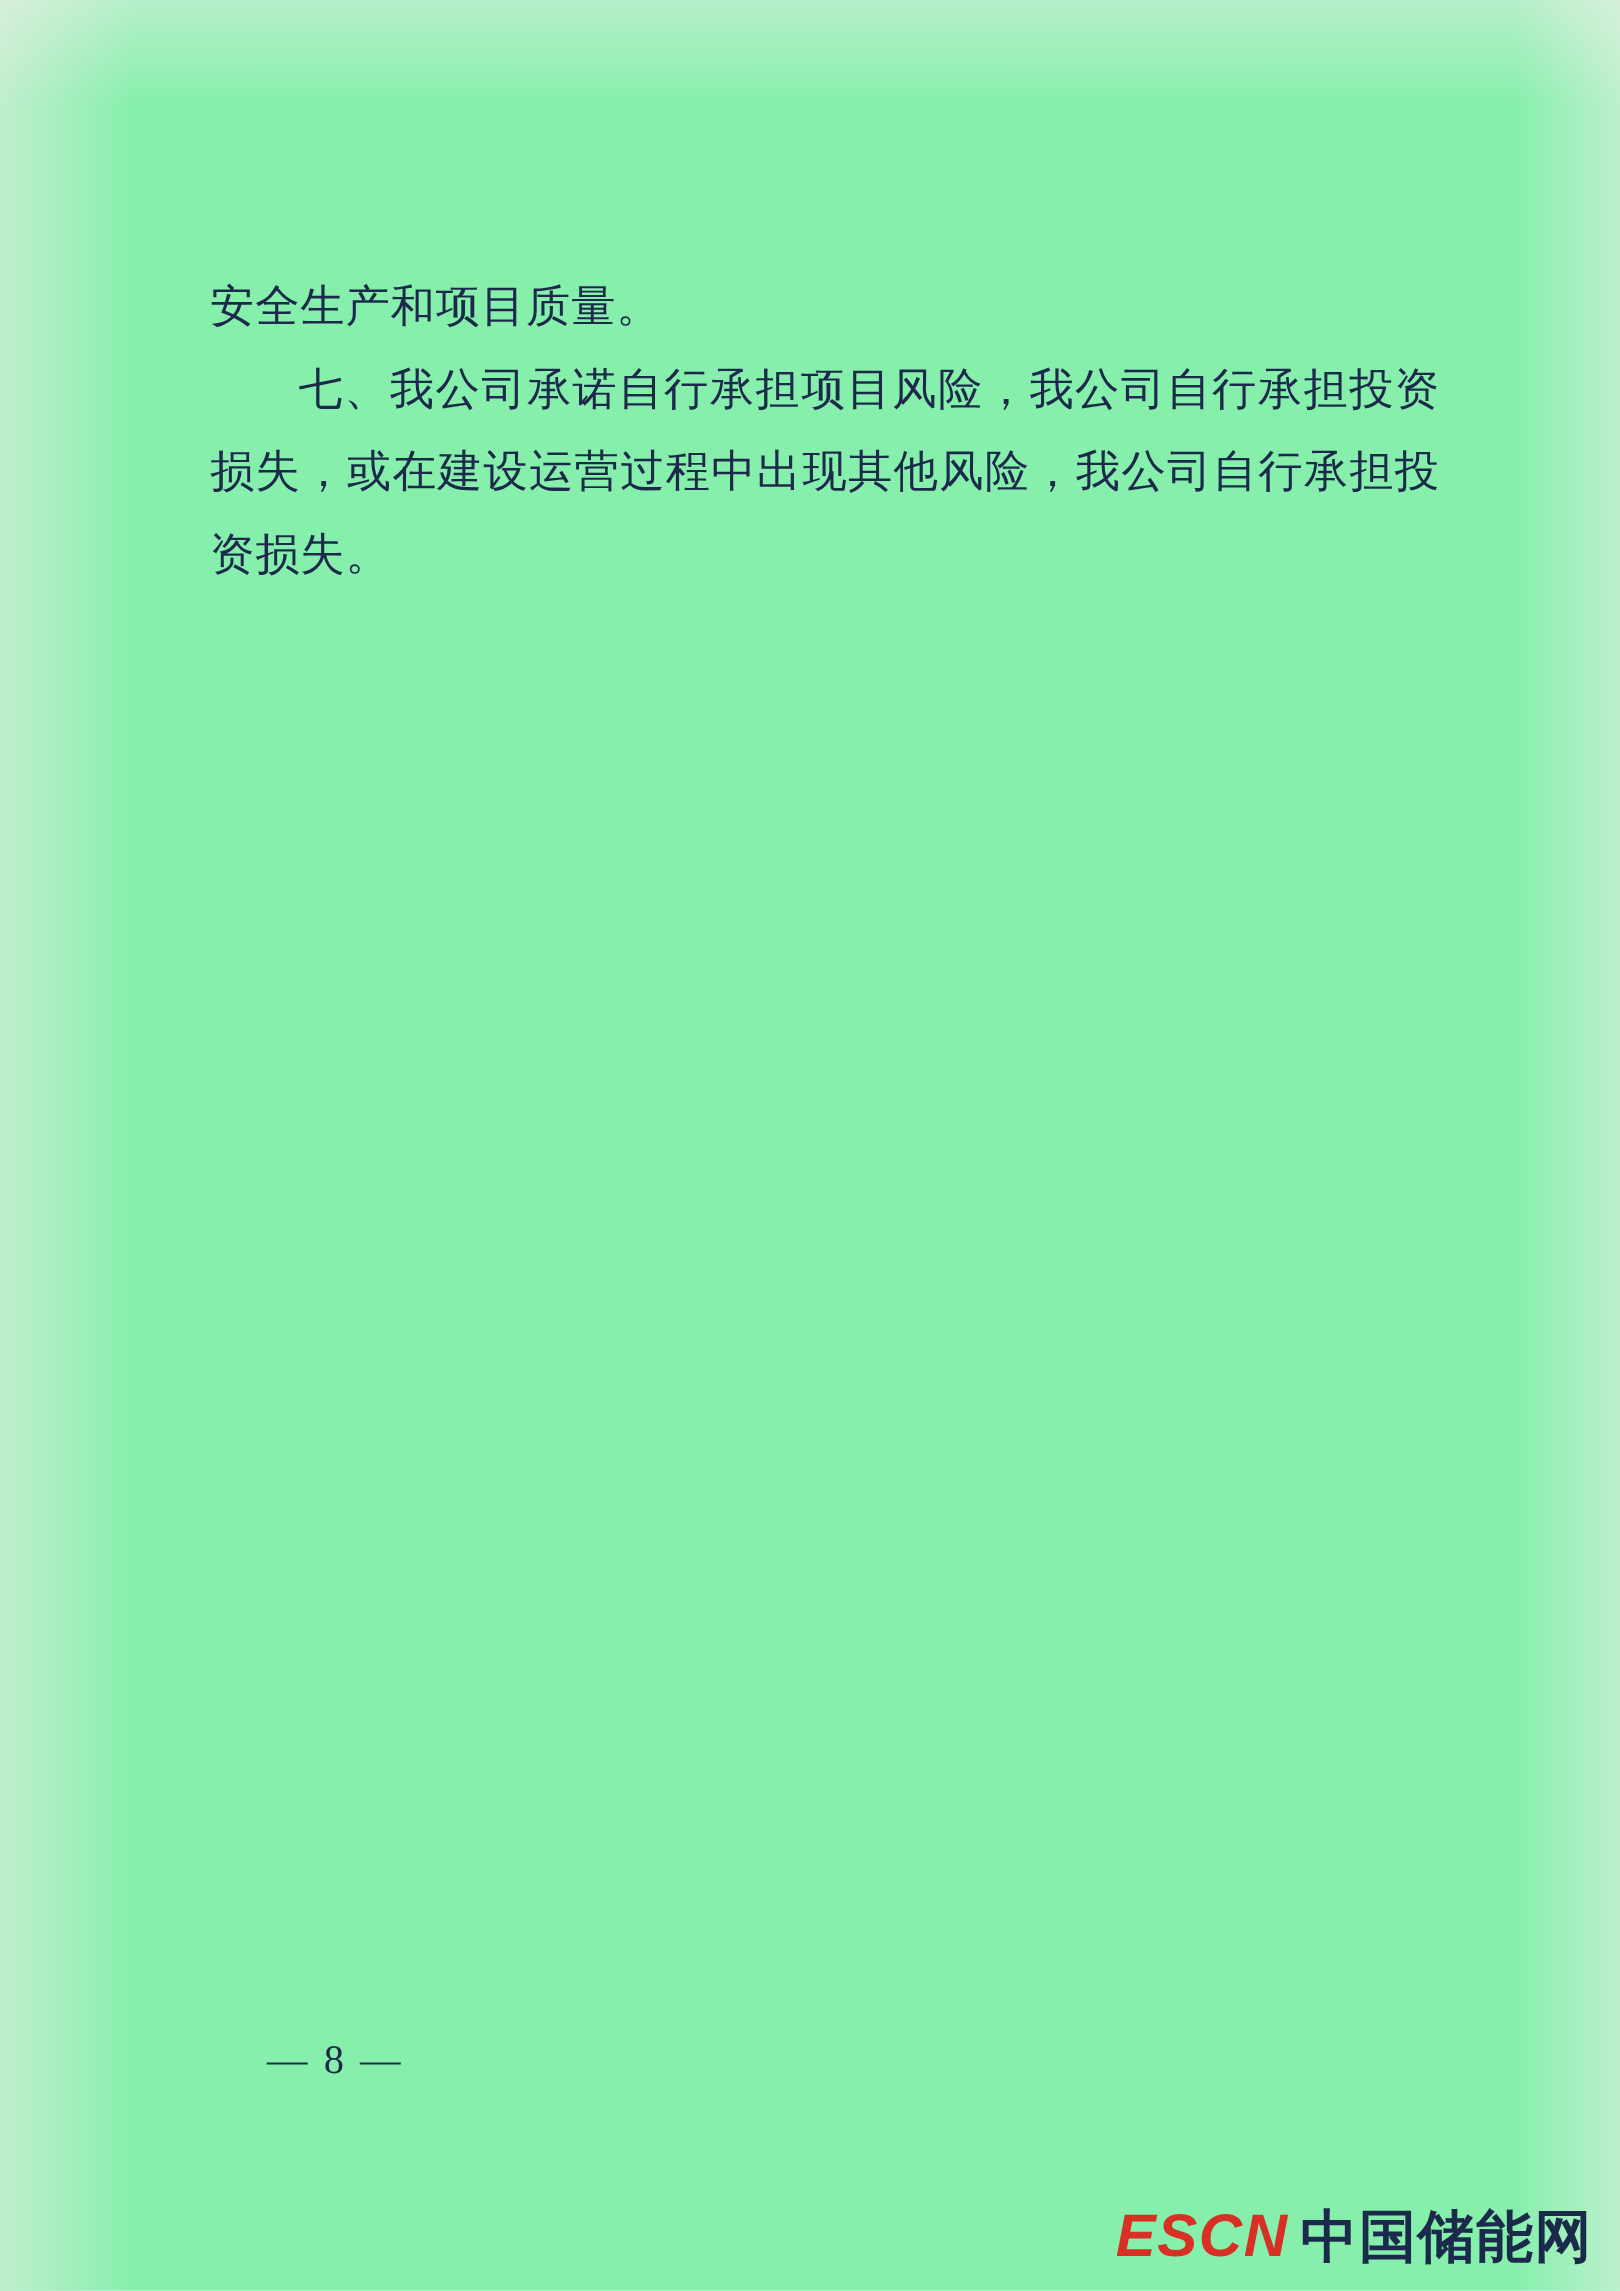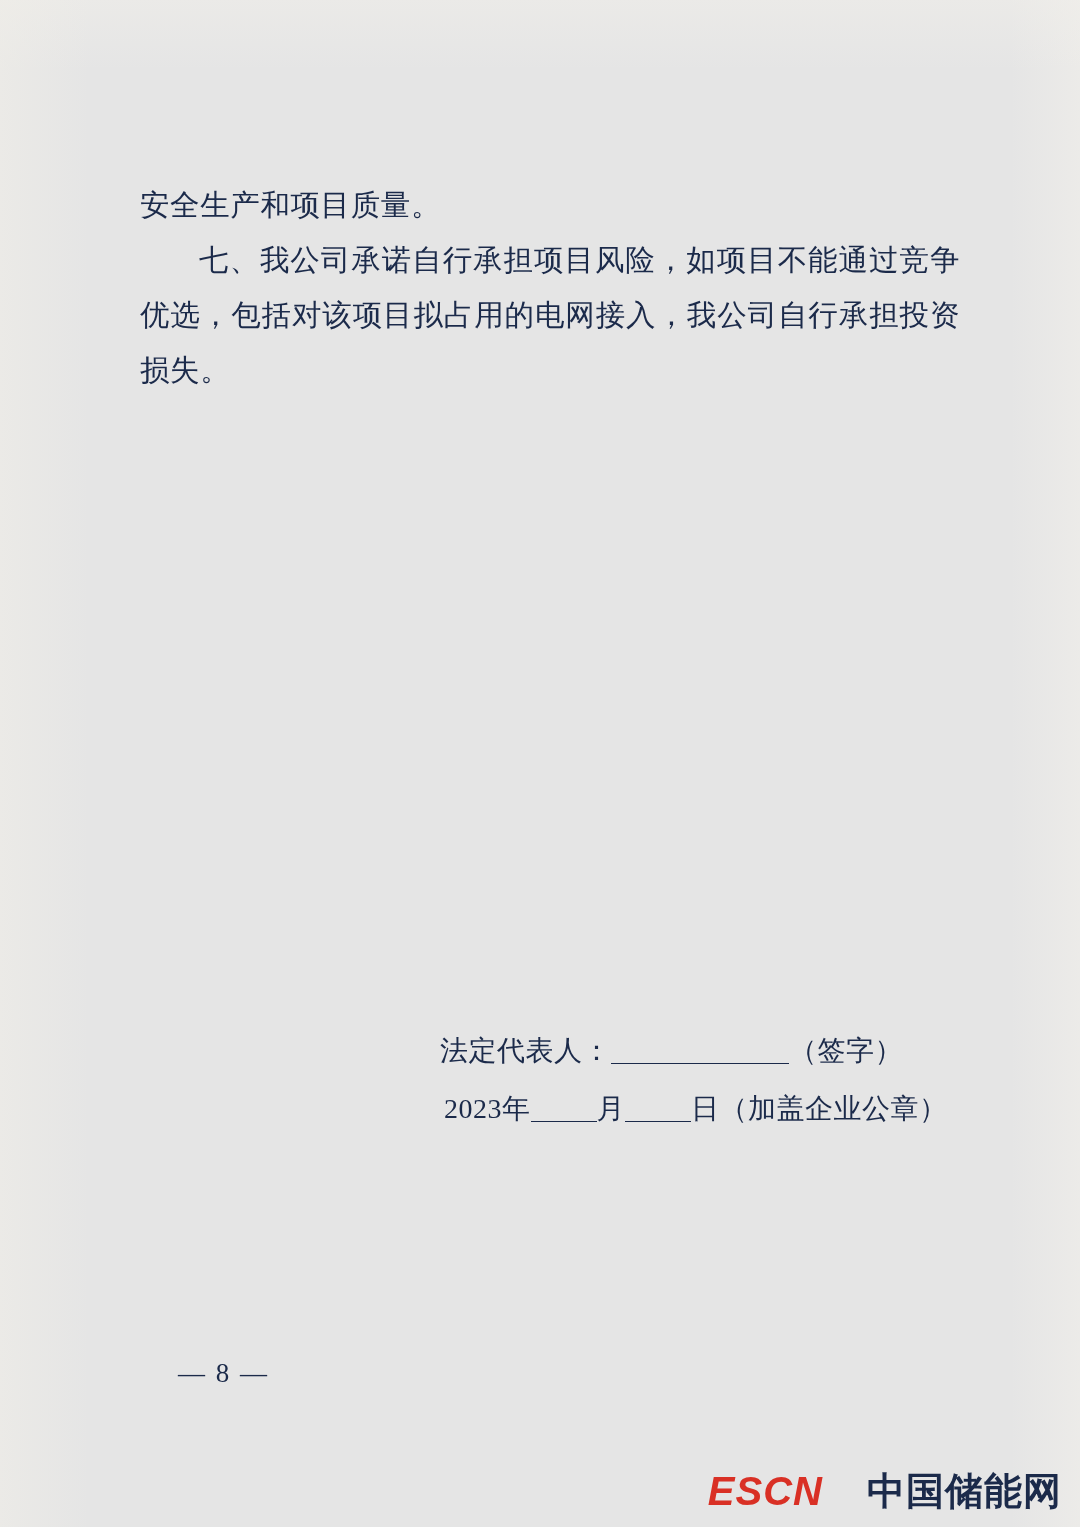--- a/index.html
+++ b/index.html
@@ -10,21 +10,21 @@
     width: 1080px;
     height: 1527px;
     background: #ffffff;
     font-family: "Liberation Serif", serif;
     overflow: hidden;
   }
   .page {
     position: relative;
     width: 1080px;
     height: 1527px;
-    background: #e5e5e5;
+    background: #86efac;
   }
   
   .scan-tint {
     position: absolute;
     inset: 0;
     background:
       linear-gradient(to right, rgba(240,238,232,0.55) 0px, rgba(255,255,255,0) 90px),
       linear-gradient(to bottom, rgba(242,240,235,0.45) 0px, rgba(255,255,255,0) 70px),
       linear-gradient(to left, rgba(243,241,236,0.5) 0px, rgba(255,255,255,0) 70px);
     pointer-events: none;
@@ -83,21 +83,20 @@
     color: #1b2a4a;
     letter-spacing: 2px;
   }
   .watermark {
     position: absolute;
     right: 18px;
     bottom: 10px;
     display: flex;
     align-items: center;
     font-family: "Liberation Sans", sans-serif;
-    gap: 36px;
   }
   .wm-escn {
     color: #d93025;
     font-size: 40px;
     font-weight: bold;
     letter-spacing: 1px;
     font-style: italic;
   }
   .wm-cn {
     color: #1b2a4a;
@@ -109,31 +108,23 @@
   }
 </style>
 </head>
 <body>
 
 <div class="page">
   <div class="scan-tint"></div>
 
   <div class="content">
     <p class="para">安全生产和项目质量。</p>
-    <p class="para indent">七、我公司承诺自行承担项目风险，如项目不能通过竞争优选，包括对该项目拟占用的电网接入，我公司自行承担投资损失。</p>
+    <p class="para indent">七、我公司承诺自行承担项目风险，我公司自行承担投资损失，或在建设运营过程中出现其他风险，我公司自行承担投资损失。</p>
   </div>
 
-  <div class="sign-block">
-    <div class="sign-line">
-      <span>法定代表人：</span><span class="blank w-long"></span><span>（签字）</span>
-    </div>
-    <div class="sign-line date">
-      <span>2023</span><span>年</span><span class="blank w-short"></span><span>月</span><span class="blank w-short"></span><span>日</span><span>（加盖企业公章）</span>
-    </div>
-  </div>
 
   <div class="page-number">— 8 —</div>
 
   <div class="watermark">
     <span class="wm-escn">ESCN</span>
     <span class="wm-cn">中国储能网</span>
   </div>
 </div>
 
 </body></html>

